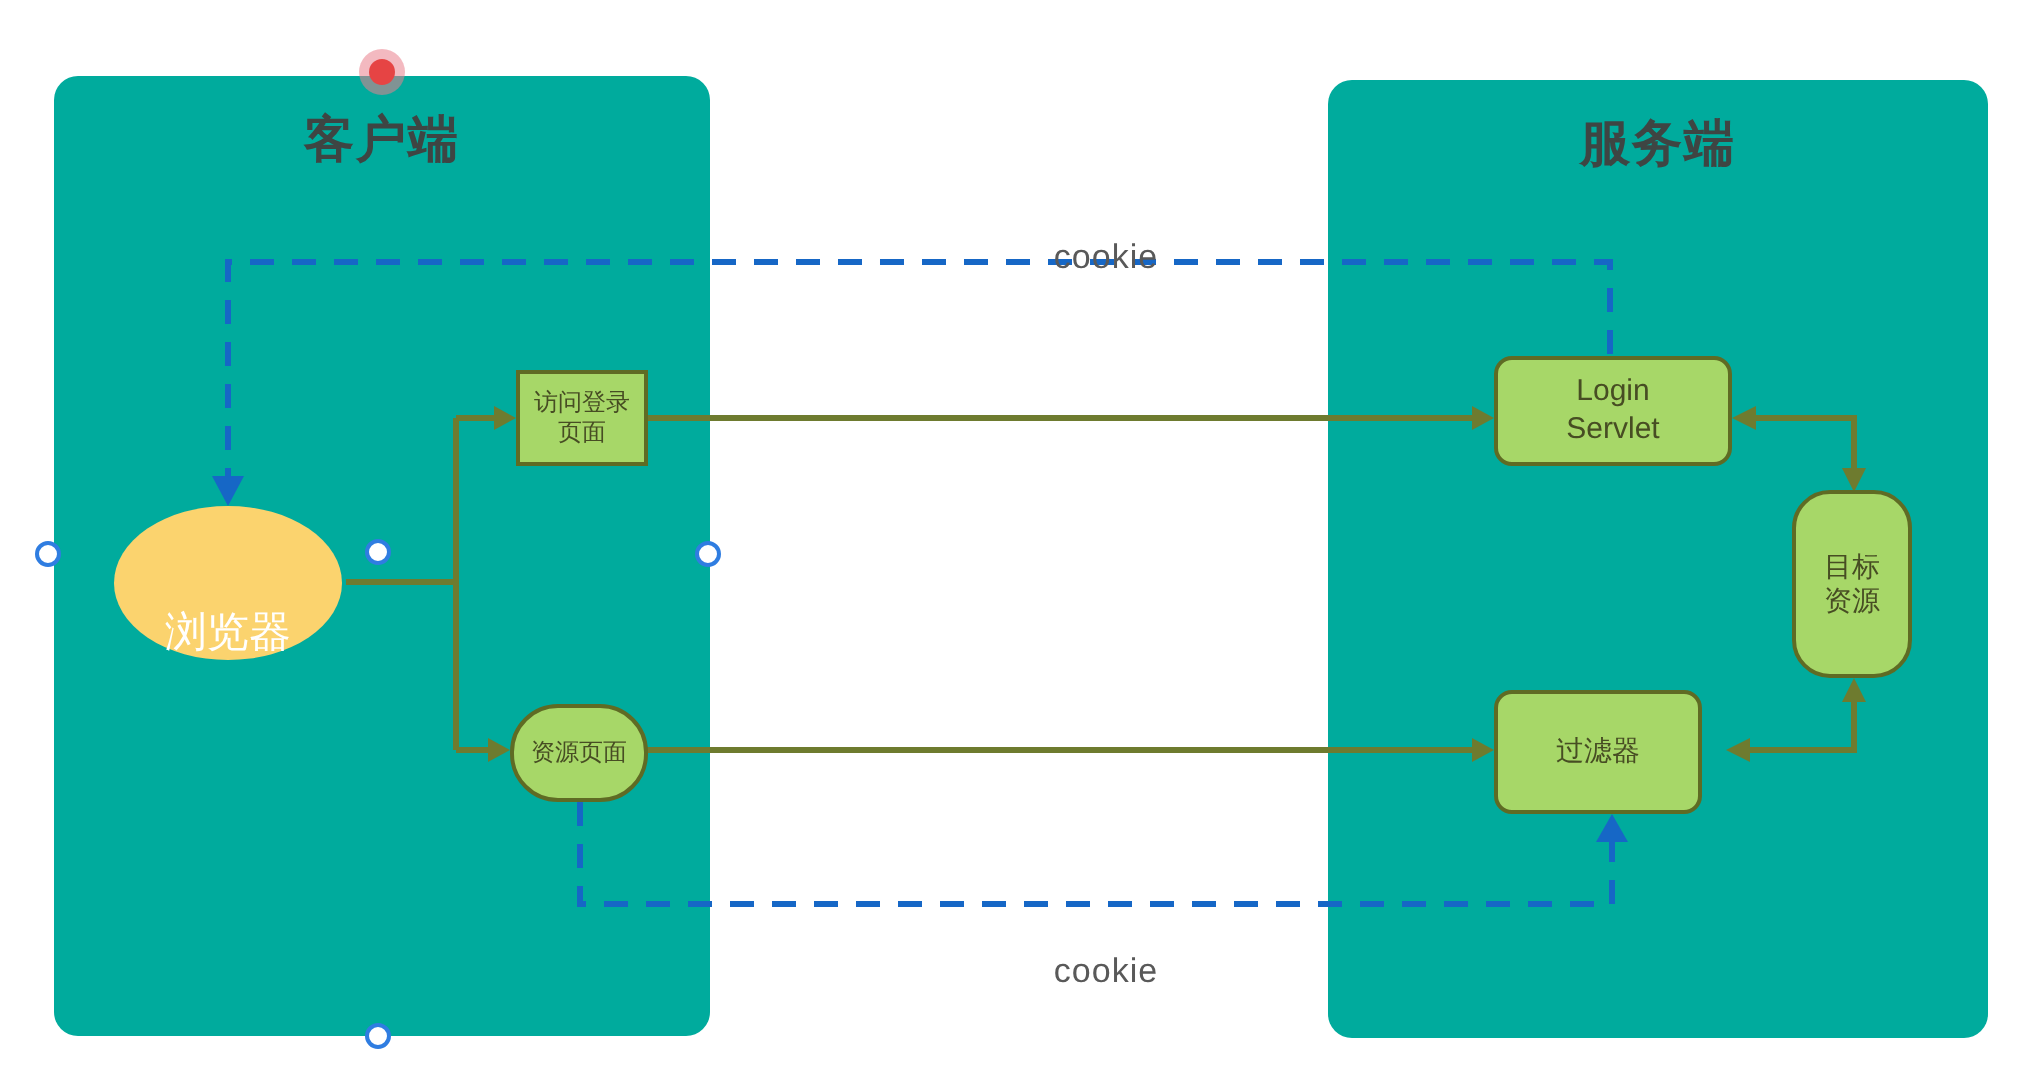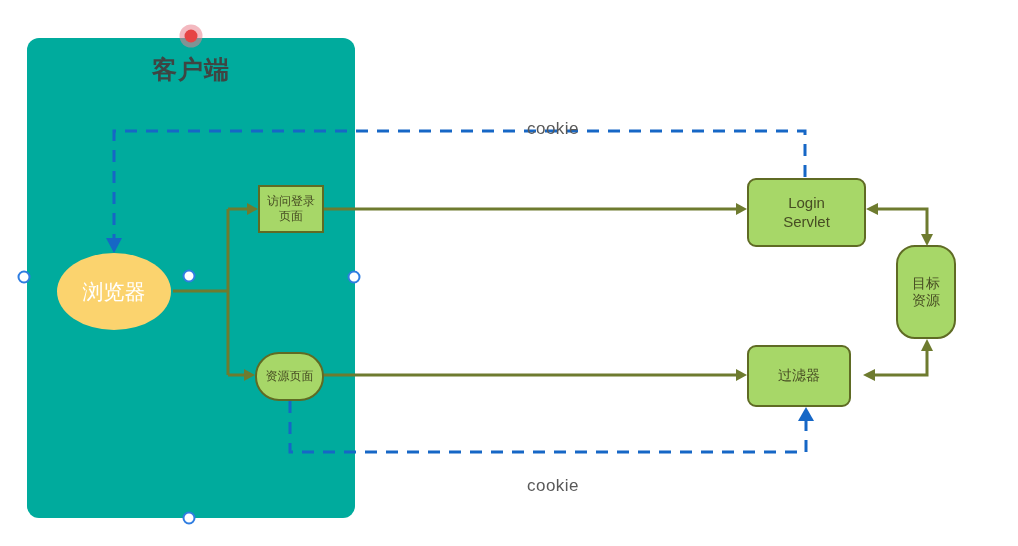--- a/index.html
+++ b/index.html
@@ -8,21 +8,21 @@
   .canvas{position:absolute;inset:0;}
 
   .panel{position:absolute;background:var(--panel-teal);border-radius:12px;}
   .panel-title{position:absolute;top:15px;left:0;right:0;text-align:center;
       font-size:25px;font-weight:bold;color:var(--title-text);letter-spacing:1px;}
 
   .node{position:absolute;display:flex;align-items:center;justify-content:center;
       text-align:center;color:var(--node-text);box-sizing:border-box;}
   .green{background:var(--node-green);border:2px solid var(--node-border);}
   .ellipse{background:var(--ellipse-yellow);border-radius:50%;color:#ffffff;
-      font-size:21px;border:none;}
+      font-size:21px;border:none;align-items:flex-end;}
   .two-line{line-height:1.25;}
 
   .edge-label{position:absolute;color:var(--label-gray);font-size:17px;
       letter-spacing:0.5px;transform:translateX(-50%);margin-top:20px;}
 
   svg.wires{position:absolute;inset:0;pointer-events:none;}
   svg.wires .olive{stroke:var(--connector-olive);stroke-width:3;fill:none;}
   svg.wires .olive-head{fill:var(--connector-olive);stroke:none;}
   svg.wires .blue{stroke:var(--connector-blue);stroke-width:3;fill:none;
       stroke-dasharray:12 9;}
@@ -37,20 +37,23 @@
 </style>
 </head>
 <body>
 
 <div class="canvas">
 
   <div class="panel" style="left:27px;top:38px;width:328px;height:480px;">
     <div class="panel-title">客户端</div>
   </div>
 
+  <div class="panel" style="left:664px;top:40px;width:330px;height:479px;">
+    <div class="panel-title">服务端</div>
+  </div>
 
   <svg class="wires" width="1018" height="546" viewBox="0 0 1018 546">
 
     <g>
       <path class="olive" d="M173,291 H228 M228,209 V375 M228,209 H247 M228,375 H244"></path>
       <polygon class="olive-head" points="247,203 258,209 247,215"></polygon>
       <polygon class="olive-head" points="244,369 255,375 244,381"></polygon>
     </g>
 
     <g>
@@ -94,21 +97,21 @@
     <span>
       <span>访问登录</span><br>
       <span>页面</span>
     </span>
   </div>
 
   <div class="node green" style="left:255px;top:352px;width:69px;height:49px;font-size:12px;border-radius:24px;">
     <span>资源页面</span>
   </div>
 
-  <div class="node green two-line" style="left:747px;top:178px;width:119px;height:69px;border-radius:9px;font-size:15px;">
+  <div class="node green two-line" style="left:747px;top:178px;width:119px;height:55px;border-radius:9px;font-size:15px;">
     <span>
       <span>Login</span><br>
       <span>Servlet</span>
     </span>
   </div>
 
   <div class="node green two-line" style="left:896px;top:245px;width:60px;height:94px;border-radius:19px;font-size:14px;">
     <span>
       <span>目标</span><br>
       <span>资源</span>

